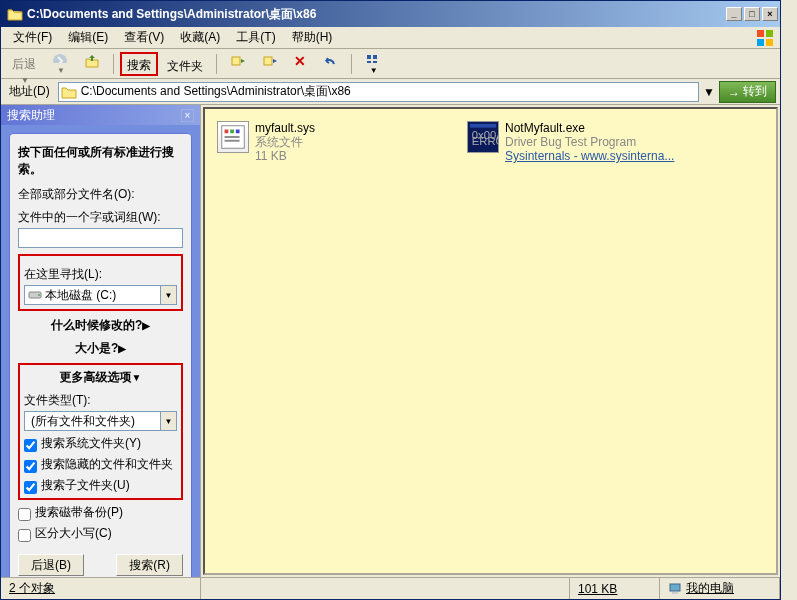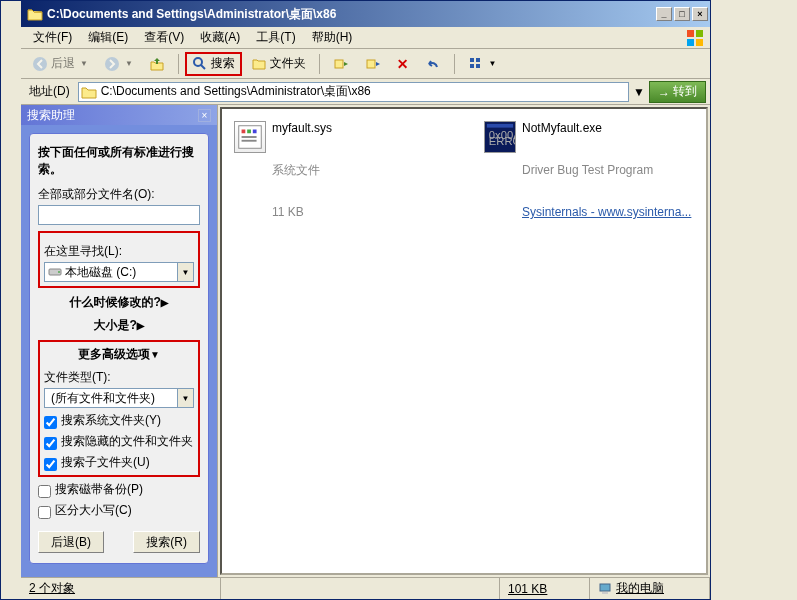--- a/index.html
+++ b/index.html
@@ -1,30 +1,30 @@
 <!DOCTYPE html>
 <html><head>
 <meta charset="utf-8">
 <style>
 * { box-sizing: border-box; margin: 0; padding: 0; font-family: "Microsoft YaHei", "SimSun", Tahoma, sans-serif; font-size: 12px; }
 body { background: #ece9d8; width: 797px; height: 600px; overflow: hidden; }
 
-.window { width: 711px; height: 600px; border: 1px solid #0a246a; display: flex; flex-direction: column; padding-left: 20px; }
+.window { width: 781px; height: 600px; border: 1px solid #0a246a; display: flex; flex-direction: column; }
 
 .titlebar { background: linear-gradient(to right, #0a246a, #a6caf0); height: 26px; display: flex; align-items: center; padding: 0 2px; color: white; }
 .titlebar .ticon { width: 16px; height: 16px; margin: 0 4px; }
 .titlebar .title { flex: 1; font-weight: bold; }
 .winbtn { width: 16px; height: 14px; background: #d4d0c8; border: 1px solid #808080; border-top-color: #fff; border-left-color: #fff; margin-left: 2px; display: flex; align-items: center; justify-content: center; font-size: 9px; color: black; font-weight: bold; }
 
 .menubar { background: #ece9d8; height: 22px; display: flex; align-items: center; padding: 0 4px; border-bottom: 1px solid #aca899; position: relative; }
 .menuitem { padding: 2px 8px; cursor: default; }
 .winlogo { position: absolute; right: 6px; top: 2px; width: 18px; height: 18px; }
 
 .toolbar { background: #ece9d8; height: 30px; display: flex; align-items: center; padding: 0 4px; border-bottom: 1px solid #aca899; gap: 2px; }
-.tbtn { height: 24px; padding: 0 6px; display: inline-flex; align-items: center; gap: 3px; border: 1px solid transparent; cursor: default; }
+.tbtn { height: 24px; padding: 0 6px; display: inline-flex; align-items: center; gap: 3px; border: 1px solid transparent; cursor: default; flex-direction: column; }
 .tbtn.disabled { opacity: 0.5; }
 .tbtn .caret { font-size: 8px; margin-left: 2px; }
 .tsep { width: 1px; height: 20px; background: #aca899; margin: 0 4px; }
 .tbtn.highlight { border: 2px solid #d40000; padding: 0 5px; }
 
 .addressbar { background: #ece9d8; height: 26px; display: flex; align-items: center; padding: 0 4px; border-bottom: 1px solid #aca899; gap: 4px; }
 .addrlabel { padding: 0 4px; }
 .addrinput { flex: 1; height: 20px; border: 1px solid #7f9db9; background: white; display: flex; align-items: center; padding: 0 2px; }
 .addrinput .foldericon { width: 16px; height: 16px; margin-right: 4px; }
 .gobtn { height: 22px; padding: 0 8px; background: linear-gradient(#7eb955,#4a8a2a); border: 1px solid #346b1a; color: white; display: flex; align-items: center; gap: 3px; }
@@ -44,28 +44,28 @@
 .selrow .seltxt { flex: 1; }
 .selrow .selcaret { width: 16px; background: #ece9d8; height: 100%; font-size: 8px; display: flex; align-items: center; justify-content: center; border-left: 1px solid #7f9db9; }
 .redbox { border: 2px solid #d40000; padding: 4px; margin-top: 6px; }
 .exprow { display: flex; align-items: center; justify-content: center; font-weight: bold; margin-top: 6px; cursor: default; }
 .exprow .chev { font-size: 10px; }
 .cbrow { display: flex; align-items: flex-end; margin-top: 4px; gap: 4px; }
 .cbrow input { margin-top: 2px; }
 .btnrow { display: flex; justify-content: space-between; margin-top: 12px; }
 .winbutton { height: 22px; padding: 0 12px; background: #ece9d8; border: 1px solid #808080; border-top-color: #fff; border-left-color: #fff; cursor: default; }
 
-.contentpane { flex: 1; border: 2px inset #aca899; margin: 2px; background: #ffffff; padding: 12px; display: flex; align-items: flex-start; gap: 40px; }
+.contentpane { flex: 1; border: 2px inset #aca899; margin: 2px; background: #fef9c3; padding: 12px; display: flex; align-items: flex-start; gap: 40px; }
 .fileitem { display: flex; gap: 6px; width: 210px; }
 .fileicon { width: 32px; height: 32px; border: 1px solid #999; background: #fff; }
 .fileicon.sys { background: linear-gradient(#fff,#eee); }
 .fileicon.exe { background: linear-gradient(#1a3a9a,#0a1a5a); }
 .filetxt { display: flex; flex-direction: column; line-height: 14px; }
 .filetxt .fname { color: #000; }
-.filetxt .fdesc { color: #888; margin-top: 28px; }
+.filetxt .fdesc { color: #888; }
 
 .statusbar { height: 22px; border-top: 1px solid #aca899; display: flex; align-items: stretch; background: #ece9d8; }
 .statcell { border-right: 1px solid #aca899; padding: 0 8px; display: flex; align-items: center; text-decoration: underline; }
 .statcell.stretch { flex: 1; }
 .statcell .mycomp { width: 14px; height: 14px; margin-right: 4px; }
 </style>
 </head>
 <body>
 
 <div class="window">
@@ -185,20 +185,21 @@
       <div class="sphdr">
         <span style="flex:1">搜索助理</span>
         <div class="close">×</div>
       </div>
       <div class="sppad">
         <div class="spbody">
           <div class="heading">按下面任何或所有标准进行搜索。</div>
 
           <label>全部或部分文件名(O):</label>
 
+          <label>文件中的一个字或词组(W):</label>
           <input class="txtinput" value="" style="">
 
           <div class="redbox">
             <label>在这里寻找(L):</label>
             <div class="selrow">
               <svg class="drvicon" viewBox="0 0 14 14">
                   <rect x="1" y="4" width="12" height="6" rx="1" fill="#ccc" stroke="#888"></rect>
                   <circle cx="11" cy="7" r="1" fill="#5a5"></circle>
                 </svg>
               <span class="seltxt">本地磁盘 (C:)</span>

